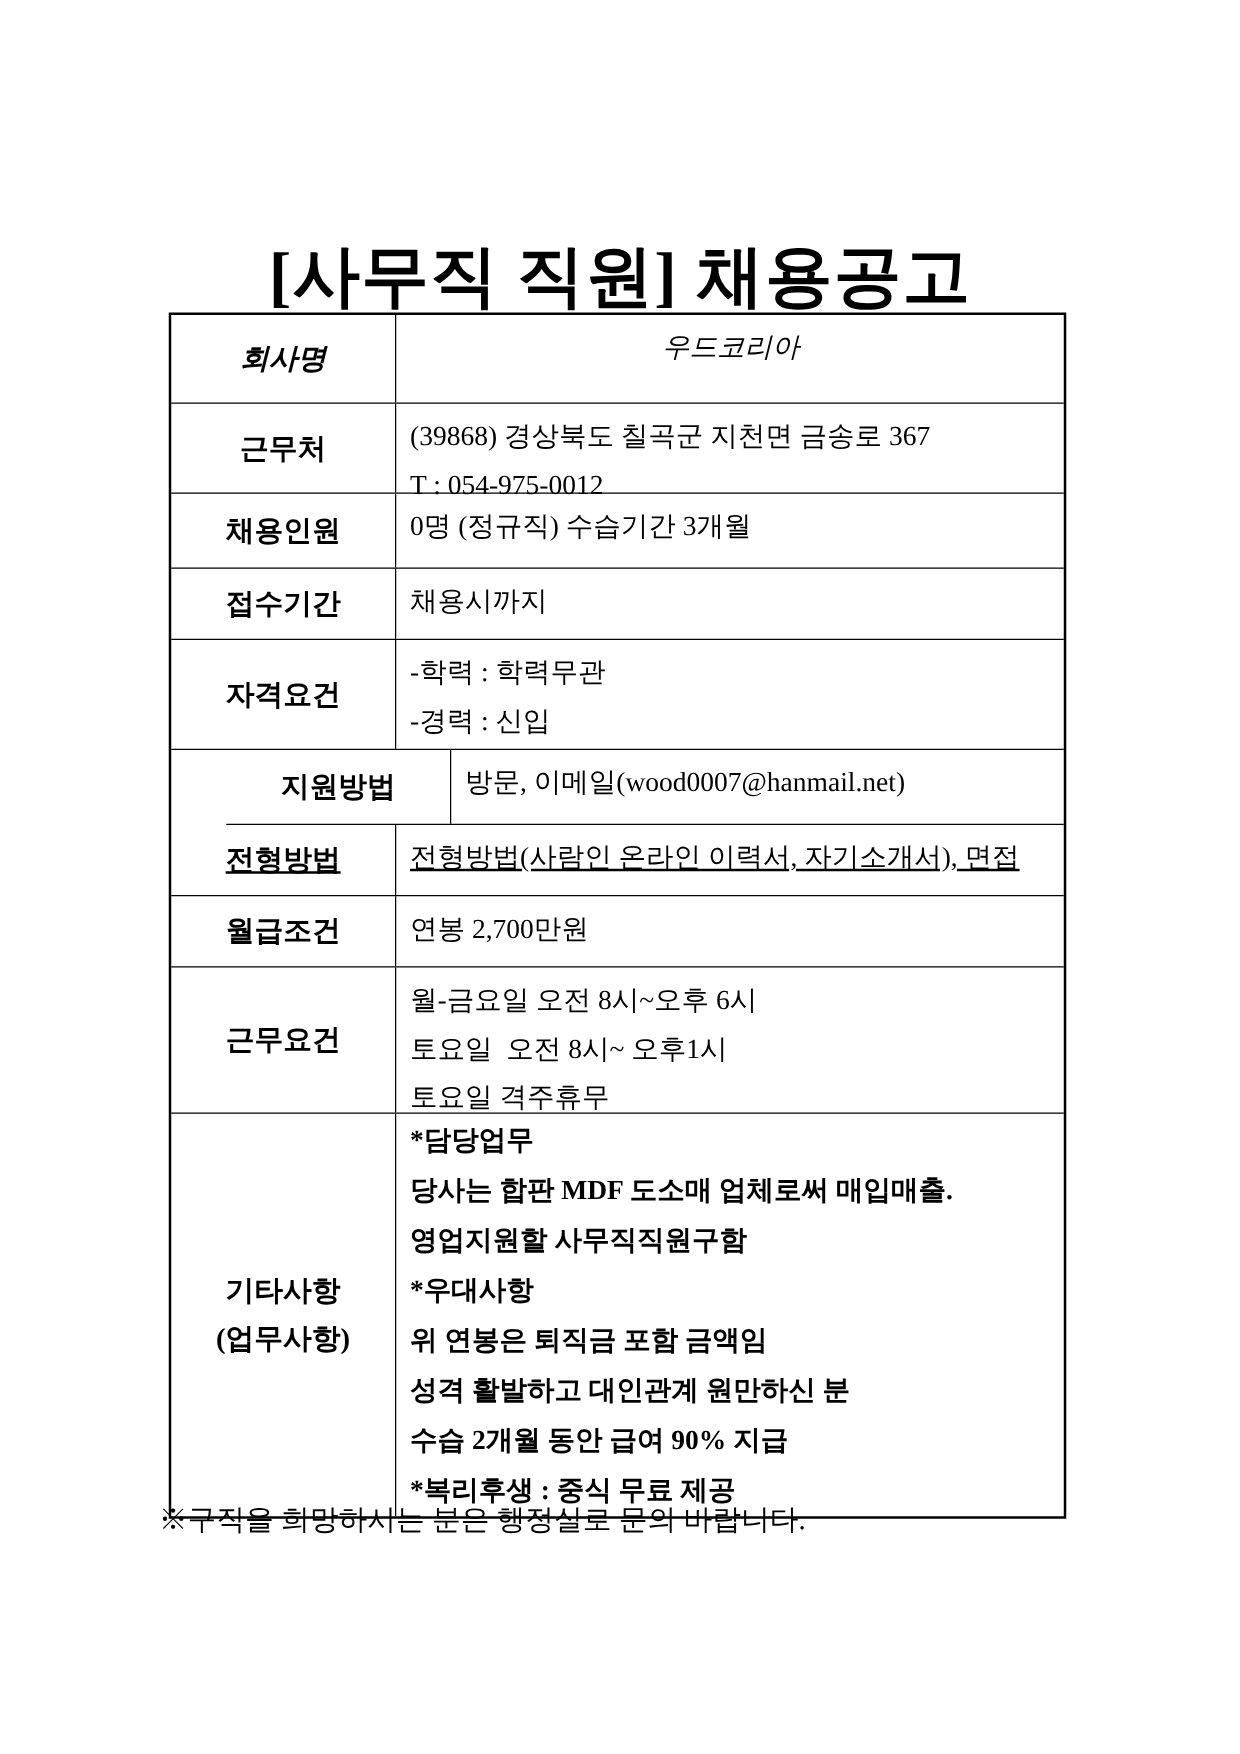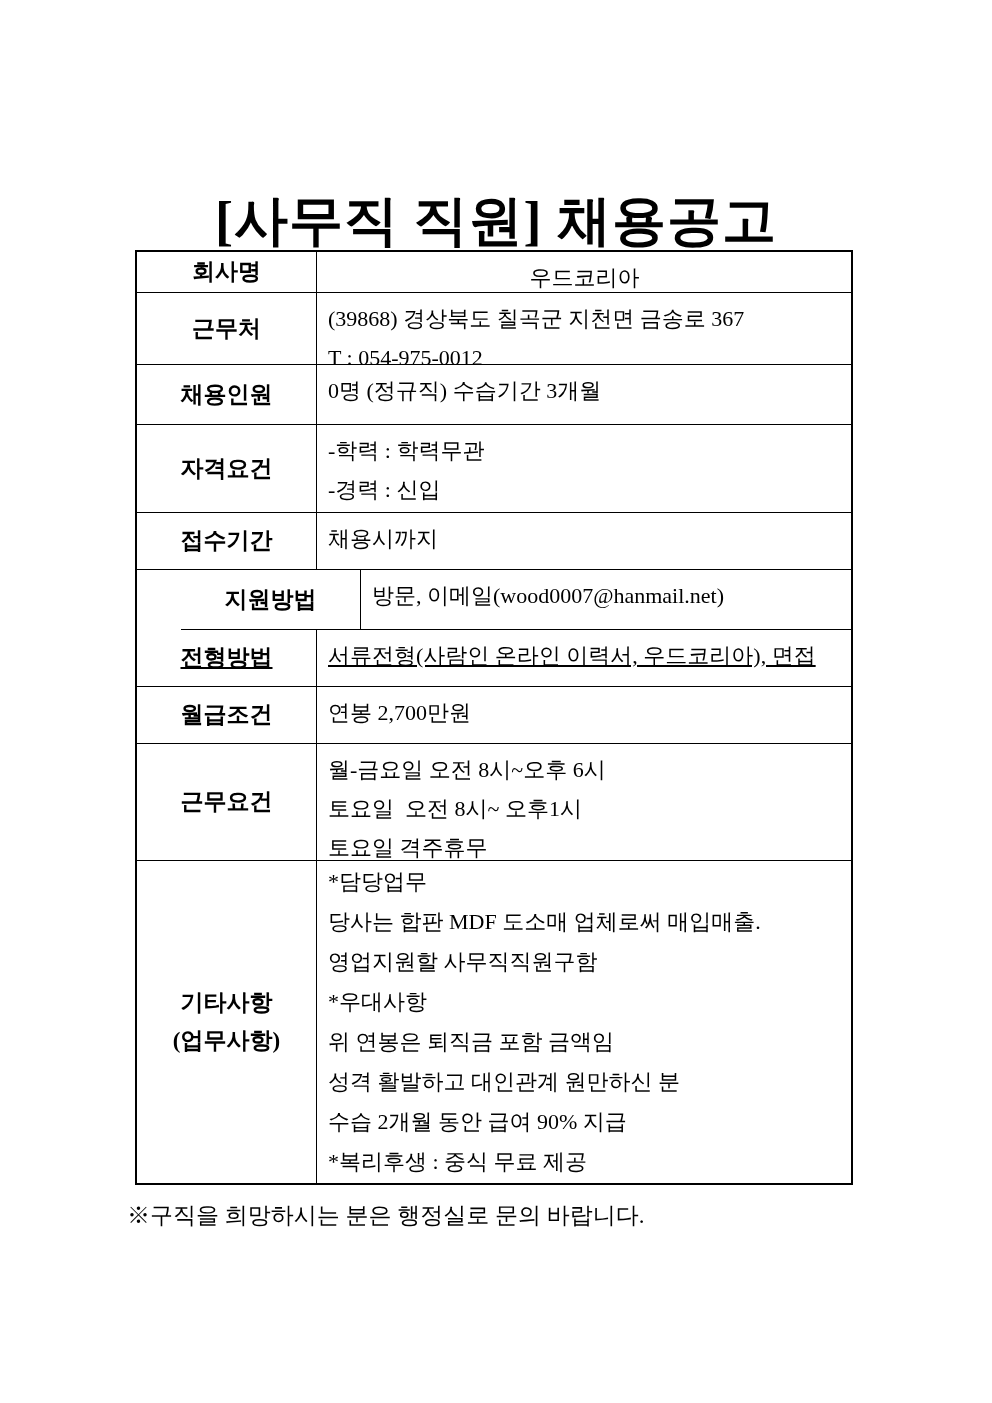--- a/index.html
+++ b/index.html
@@ -79,32 +79,32 @@
   }
   .t-value .val-text {
     white-space: pre-wrap;
     word-break: keep-all;
   }
   .t-value.center {
     justify-content: center;
     text-align: center;
   }
   
-  .t-row.r0 { height: 41px; }
+  .t-row.r0 { height: 71px; font-style: italic; }
   .t-row.r1 { height: 72px; }
   .t-row.r2 { height: 60px; }
   .t-row.r3 { height: 88px; }
   .t-row.r4 { height: 57px; }
   .t-row.r5 { height: 60px; margin-left: 44px; }
   .t-row.r6 { height: 57px; text-decoration: underline; }
   .t-row.r7 { height: 57px; }
   .t-row.r8 { height: 117px; }
   .t-row.r9 { height: 322px; }
   .t-row.r9 .t-value { align-items: center; }
-  .t-row.r9 .t-value .val-text { line-height: 40px; }
+  .t-row.r9 .t-value .val-text { line-height: 40px; font-weight: bold; }
   .doc-footer {
     position: absolute;
     top: 1200px;
     left: 127px;
     width: 760px;
     font-size: 23px;
     line-height: 32px;
     white-space: nowrap;
   }
 </style>
@@ -132,46 +132,46 @@
       </div>
     </div>
 
     <div class="t-row r2">
       <div class="t-label">채용인원</div>
       <div class="t-value">
         <span class="val-text">0명 (정규직) 수습기간 3개월</span>
       </div>
     </div>
 
+    <div class="t-row r4">
+      <div class="t-label">접수기간</div>
+      <div class="t-value">
+        <span class="val-text">채용시까지</span>
+      </div>
+    </div>
+
     <div class="t-row r3">
       <div class="t-label">자격요건</div>
       <div class="t-value">
         <span class="val-text">-학력 : 학력무관
 -경력 : 신입</span>
       </div>
     </div>
 
-    <div class="t-row r4">
-      <div class="t-label">접수기간</div>
-      <div class="t-value">
-        <span class="val-text">채용시까지</span>
-      </div>
-    </div>
-
     <div class="t-row r5">
       <div class="t-label">지원방법</div>
       <div class="t-value">
         <span class="val-text">방문, 이메일(wood0007@hanmail.net)</span>
       </div>
     </div>
 
     <div class="t-row r6">
       <div class="t-label">전형방법</div>
       <div class="t-value">
-        <span class="val-text">서류전형(사람인 온라인 이력서, 우드코리아), 면접</span>
+        <span class="val-text">전형방법(사람인 온라인 이력서, 자기소개서), 면접</span>
       </div>
     </div>
 
     <div class="t-row r7">
       <div class="t-label">월급조건</div>
       <div class="t-value">
         <span class="val-text">연봉 2,700만원</span>
       </div>
     </div>
 

